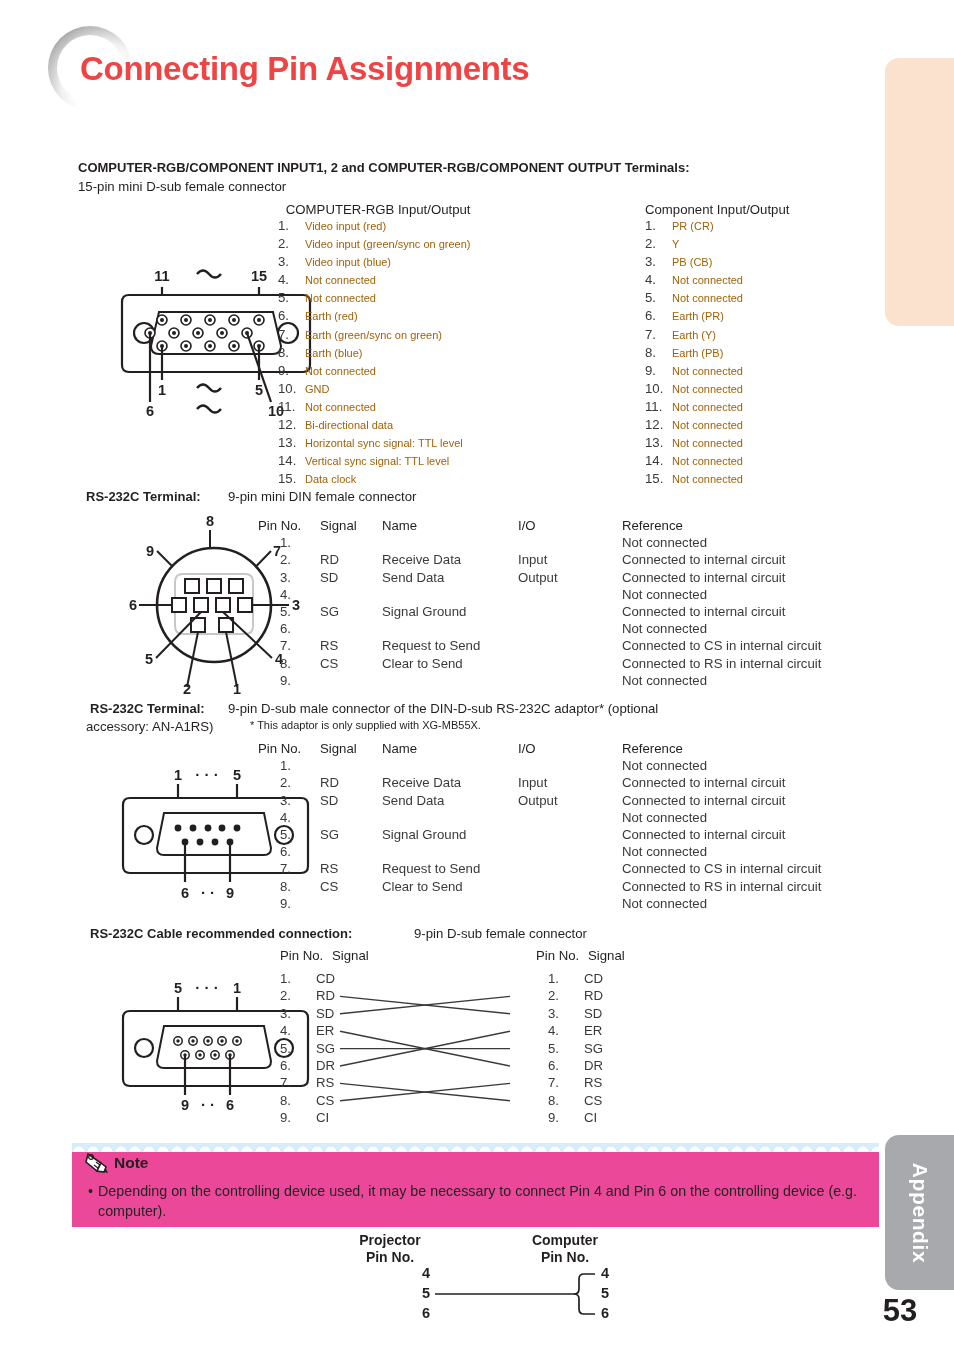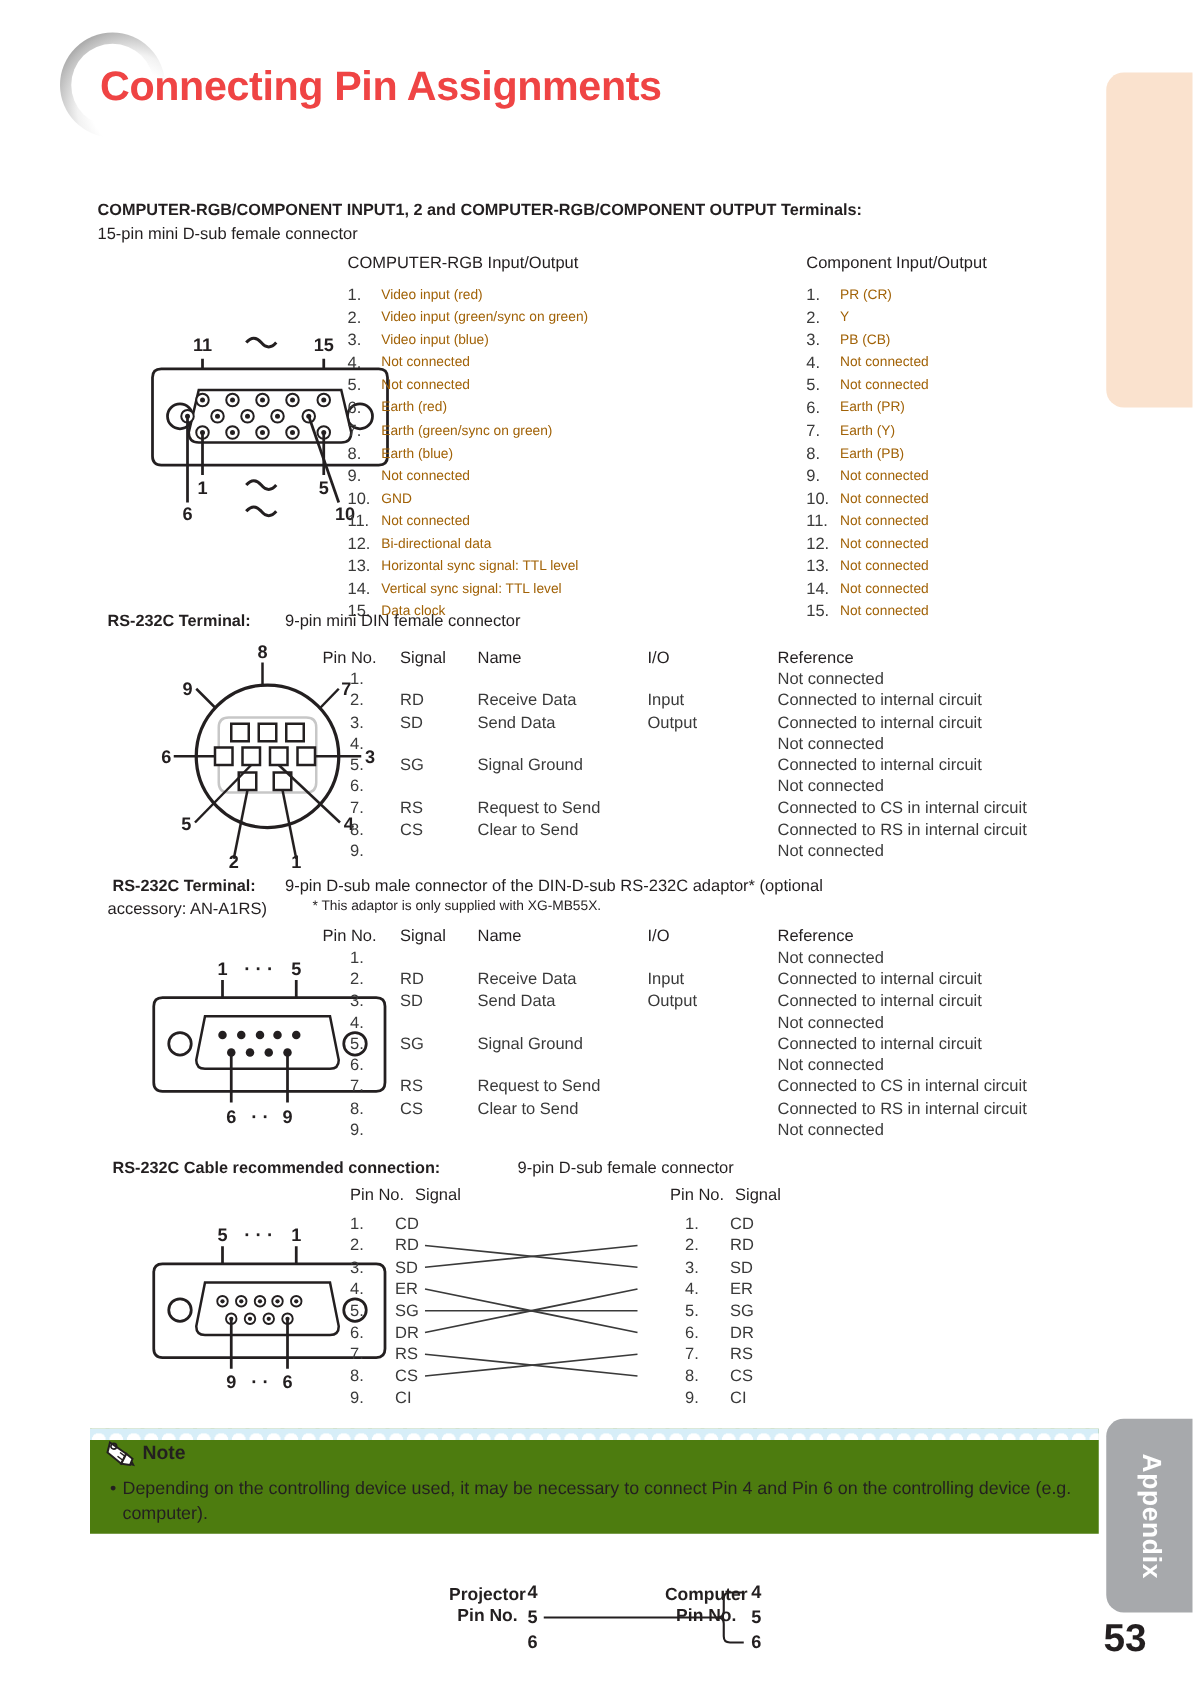--- a/index.html
+++ b/index.html
@@ -47,21 +47,21 @@
   }
 
   
   .sec-head{ position:absolute; font-size:13px; font-weight:bold; color:#231f20; white-space:nowrap; }
   .sec-sub { position:absolute; font-size:13.2px; color:#231f20; white-space:nowrap; }
   .col-head{ font-size:13.2px; color:#231f20; white-space:nowrap; }
   .cell    { font-size:13.2px; color:#3a3a3a; white-space:nowrap; }
 
   
   .pinlist{ position:absolute; }
-  .pinlist .hdr{ font-size:13.2px; color:#231f20; margin-bottom:10px; white-space:nowrap; }
+  .pinlist .hdr{ font-size:13.2px; color:#231f20; margin-bottom:0; white-space:nowrap;text-align:right; }
   .pinlist .row{ display:flex; line-height:18.1px; }
   .pinlist .num{ width:27px; font-size:13.2px; color:#3a3a3a; }
   .pinlist .txt{ font-size:11px; color:#a16207; white-space:nowrap; }
 
   
   .rs-table{ position:absolute; }
   .rs-table .trow{ display:flex; line-height:17.2px; }
   .rs-table .c-pin { width:62px; text-align:left; padding-left:22px; }
   .rs-table .c-sig { width:62px; }
   .rs-table .c-name{ width:136px; }
@@ -73,41 +73,41 @@
   
   .cable-wrap{ position:absolute; }
   .cable-col{ position:absolute; }
   .cable-col .crow{ display:flex; line-height:17.4px; }
   .cable-col .cn{ width:36px; }
   .cable-col .cs{ width:40px; }
 
   
   .note-box{
     position:absolute; left:72px; top:1143px; width:807px; height:84px;
-    background:#4d7c0f;
+    background:#ec4899;
   }
   .note-scallop{
     position:absolute; left:0; top:0; width:807px; height:9px;
     background:
       radial-gradient(circle at 7px 9px, #ffffff 5.4px, rgba(255,255,255,0) 5.6px) 0 0 / 14px 9px repeat-x,
       #d7eef8;
   }
   .note-title{
     position:absolute; left:42px; top:11px;
     font-size:15.5px; font-weight:bold; color:#231f20;
   }
   .note-icon{ position:absolute; left:12px; top:8px; width:28px; height:24px; }
   .note-body{
     position:absolute; left:16px; top:38px; width:780px;
     font-size:14.3px; line-height:20px; color:#231f20;
   }
   .note-text{ display:block; padding-left:10px; }
 
   
-  .pc-head{ position:absolute; font-size:14px; font-weight:bold; text-align:center; color:#231f20; line-height:17px;margin-top:35px; }
+  .pc-head{ position:absolute; font-size:14px; font-weight:bold; text-align:center; color:#231f20; line-height:17px; }
 
   svg{ display:block; overflow:visible; }
   .dg{ position:absolute;padding-left:43px; }
   .dnum{ font-size:14.5px; font-weight:bold; fill:#231f20; font-family:"Liberation Sans", sans-serif; }
 </style>
 </head>
 <body>
 
 <div class="edge-tab-peach"></div>
 <div class="edge-tab-gray">

